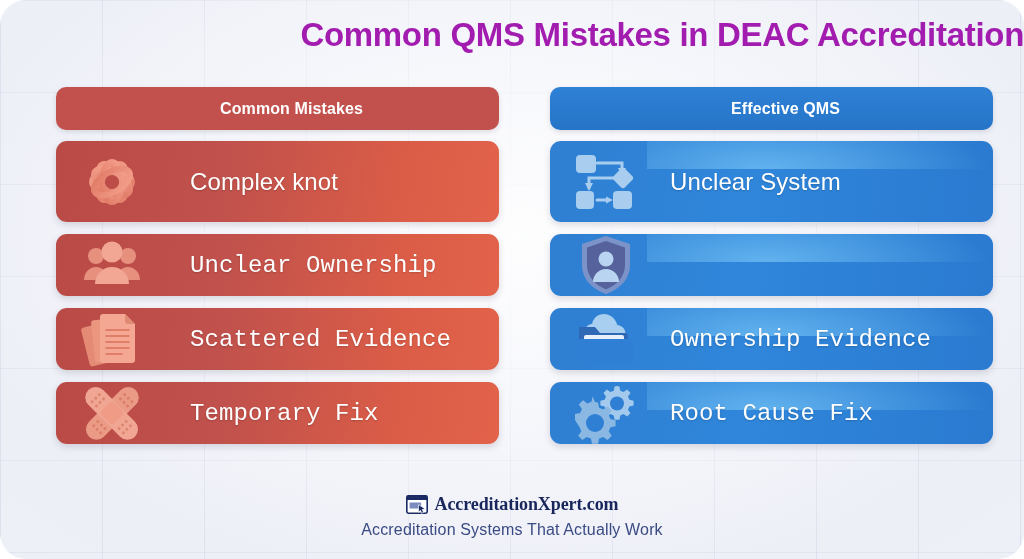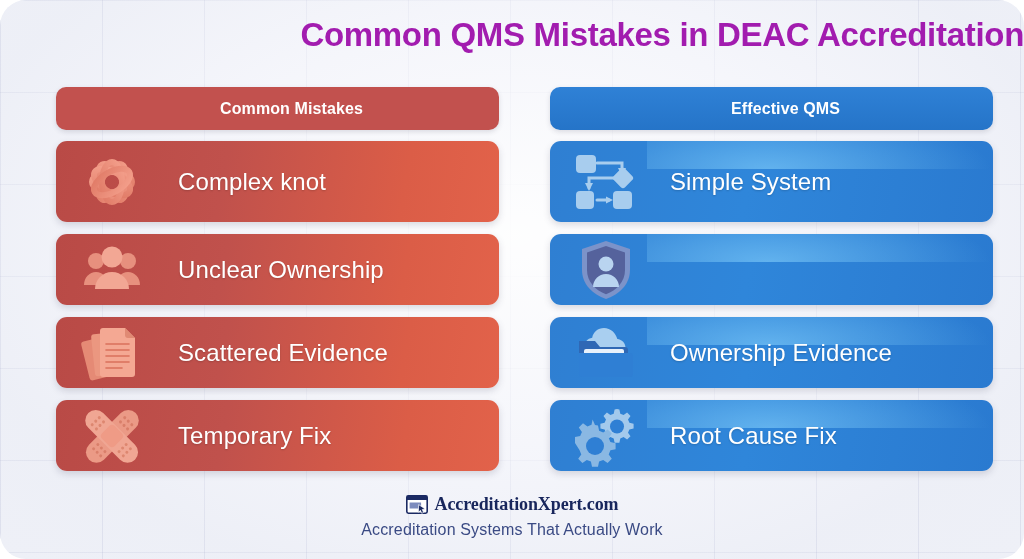--- a/index.html
+++ b/index.html
@@ -80,21 +80,21 @@
   .row {
     position: relative;
     display: flex;
     align-items: center;
     border-radius: 11px;
     margin-bottom: 12px;
     overflow: hidden;
     box-shadow: 0 3px 7px rgba(60,60,90,0.18);
   }
   .row.tall { height: 81px; }
-  .row.std  { height: 71px; }
+  .row.std  { height: 62px; font-family: Liberation Mono, monospace; }
 
   .red .row {
     background: linear-gradient(100deg, #b94a46 0%, #c0514c 38%, #db5d47 78%, #e2624a 100%);
   }
   .blue .row {
     background: linear-gradient(100deg, #2f7fd2 0%, #2f86da 45%, #2a7ad0 100%);
   }
   .blue .row::before {
     content: "";
     position: absolute;
@@ -118,21 +118,21 @@
     flex: 1;
     font-size: 24px;
     font-weight: normal;
     color: #ffffff;
     letter-spacing: 0.1px;
     text-shadow: 0 1px 2px rgba(0,0,0,0.18);
     position: relative;
     z-index: 2;
     padding-right: 14px;
   }
-  .red .row-label  { margin-left: 10px; }
+  .red .row-label  { margin-left: 22px; }
   .blue .row-label { margin-left: 8px; }
 
   svg { display: block; overflow: visible; }
 
   
   #footer {
     position: absolute;
     left: 0;
     bottom: 20px;
     width: 100%;
@@ -300,21 +300,21 @@
               <path d="M43 27H16v10"></path>
               <path d="M24 49h12"></path>
             </g>
             <g fill="#a8cdee">
               <polygon points="49,25 45,17 53,17"></polygon>
               <polygon points="16,40 12,32 20,32"></polygon>
               <polygon points="40,49 33,45.5 33,52.5"></polygon>
             </g>
           </svg>
         </div>
-        <div class="row-label">Simple System</div>
+        <div class="row-label">Unclear System</div>
       </div>
 
       <div class="row std">
         <div class="row-icon">
           <svg width="58" height="62" viewBox="0 0 58 62">
             <path d="M29 2l24 8v21c0 14-10.5 24.5-24 29C15.5 55.5 5 45 5 31V10z" fill="#7c93c9"></path>
             <path d="M29 7l19 6.4V31c0 11.6-8.4 20.3-19 24.2C18.4 51.3 10 42.6 10 31V13.4z" fill="#55629c"></path>
             <g fill="#b9d4f0">
               <circle cx="29" cy="25" r="7.5"></circle>
               <path d="M16 48c0-7.2 5.8-13 13-13s13 5.8 13 13z"></path>

